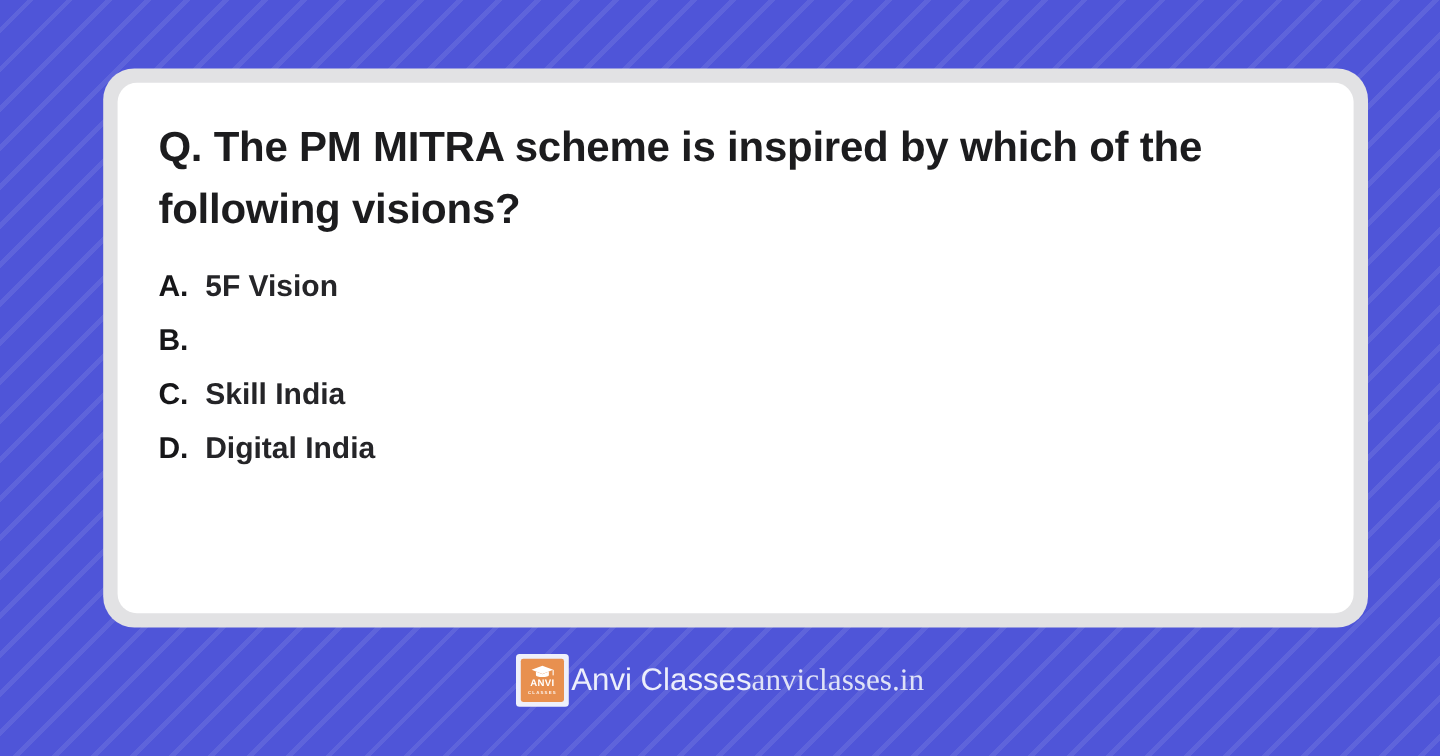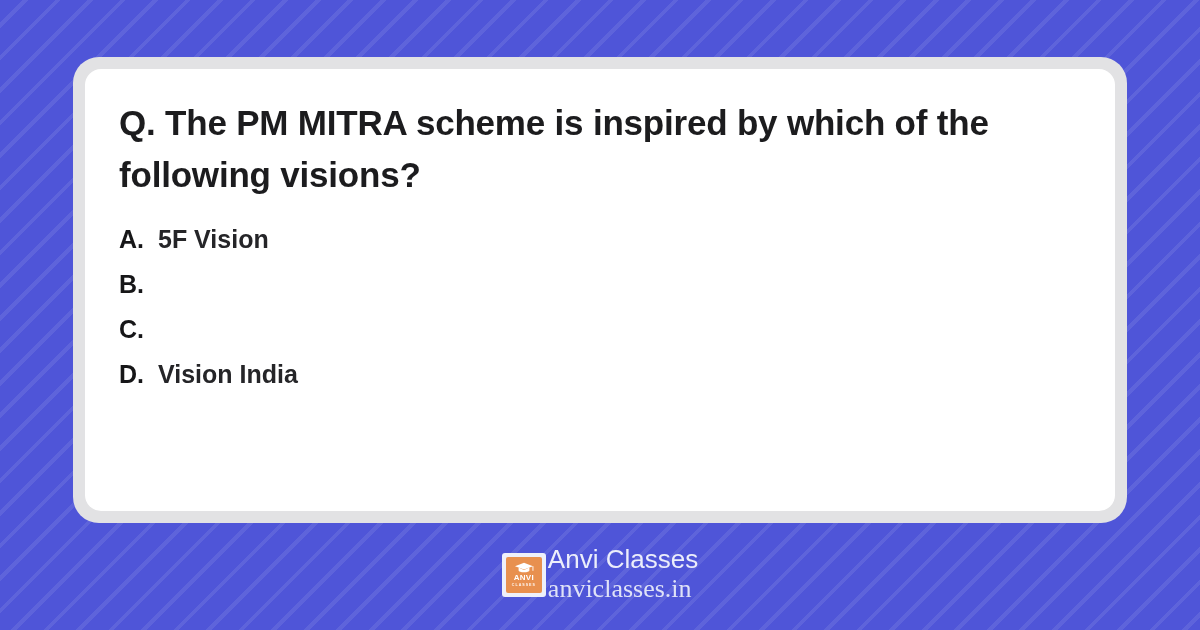--- a/index.html
+++ b/index.html
@@ -26,21 +26,21 @@
       rgba(255,255,255,0.085) 16px,
       rgba(255,255,255,0.085) 20px,
       rgba(255,255,255,0.00) 20px,
       rgba(255,255,255,0.00) 23px
     );
   }
 
   
   #card-frame {
     position: absolute;
-    left: 73px;
+    left: 86px;
     top: 57px;
     width: 1054px;
     height: 466px;
     background: #e2e2e4;
     border-radius: 26px;
     box-sizing: border-box;
     padding: 12px;
   }
   #card-inner {
     width: 100%;
@@ -127,21 +127,21 @@
     margin-top: 1px;
   }
   #logo-sub {
     font-size: 3.6px;
     letter-spacing: 1px;
     margin-top: 1.5px;
     opacity: 0.92;
   }
   #brand-text {
     display: flex;
-    flex-direction: column;
+    flex-direction: row;
     justify-content: flex-start;
   }
   #brand-title {
     font-size: 26px;
     color: #eceefb;
     line-height: 1.12;
   }
   #brand-url {
     font-size: 26px;
     color: #dfe2f7;
@@ -165,25 +165,26 @@
           <span class="option-letter">A.</span>
           <span class="option-text">5F Vision</span>
         </div>
 
         <div class="option-row">
           <span class="option-letter">B.</span>
         </div>
 
         <div class="option-row">
           <span class="option-letter">C.</span>
+          <span class="option-text">Skill India</span>
         </div>
 
         <div class="option-row">
           <span class="option-letter">D.</span>
-          <span class="option-text">Vision India</span>
+          <span class="option-text">Digital India</span>
         </div>
 
       </div>
     </div>
   </div>
 
   <div id="footer">
 
     <div id="brand-logo">
       <div id="brand-logo-square">

